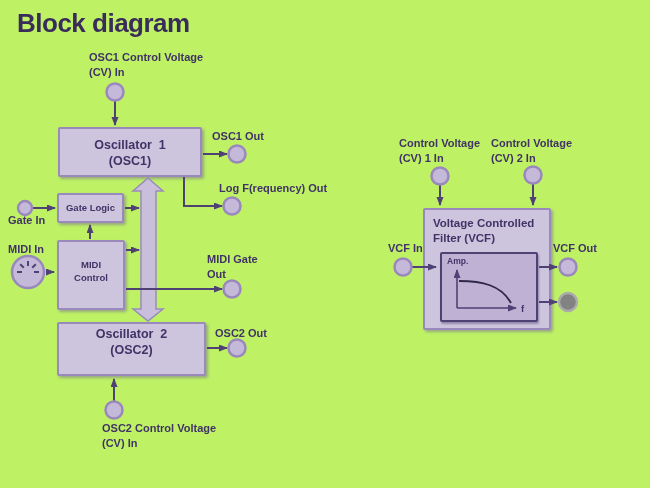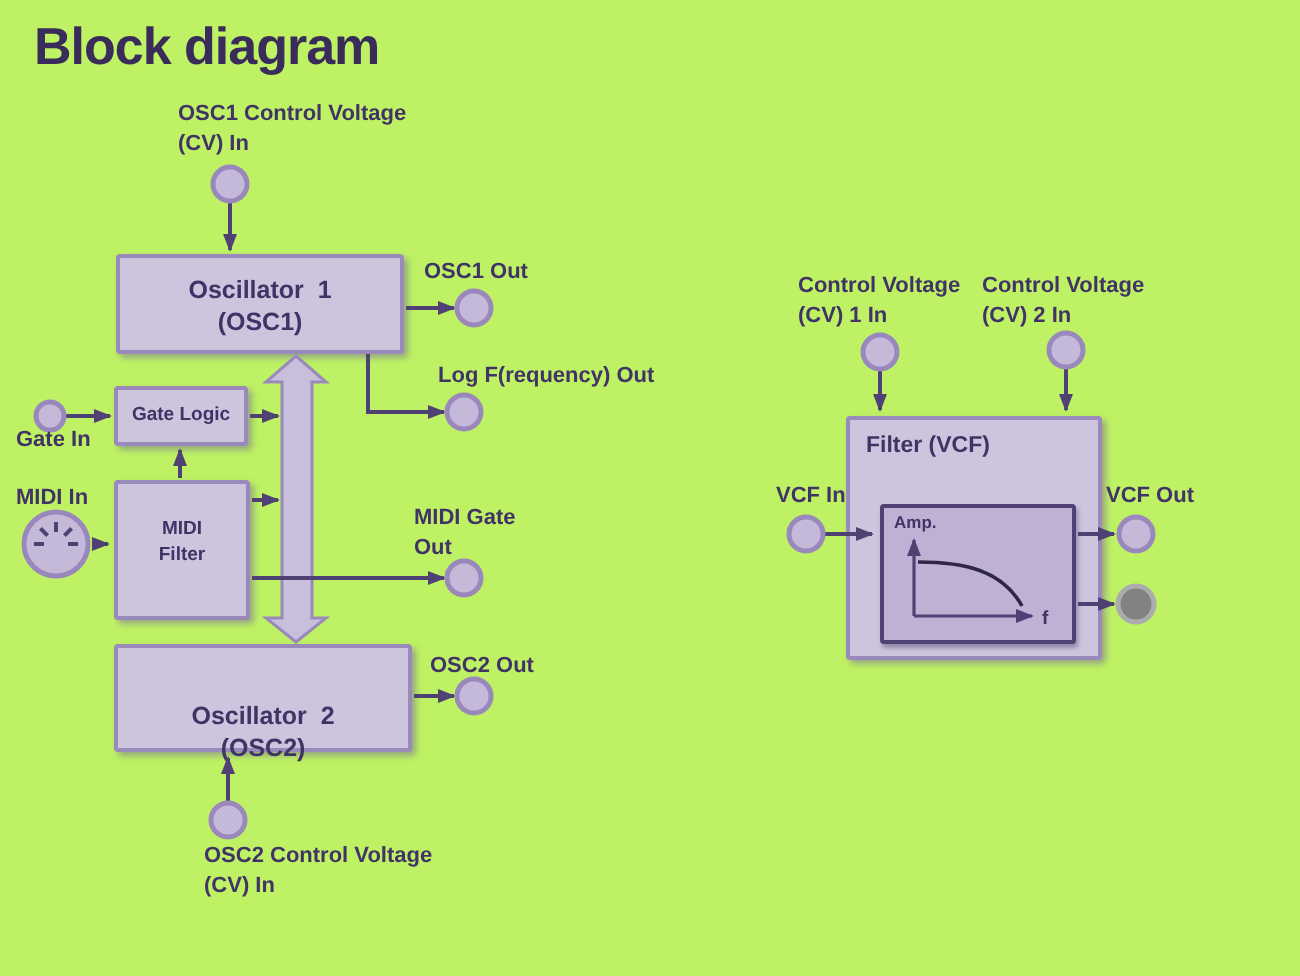--- a/index.html
+++ b/index.html
@@ -9,21 +9,21 @@
          letter-spacing:-0.5px;color:#3A2C5A;}
   .lbl{position:absolute;font-weight:bold;font-size:11px;line-height:15px;
        color:#413366;white-space:nowrap;}
   .box{position:absolute;background:#CDC4DE;border:2px solid #9A8ABC;border-radius:2px;
        box-shadow:2px 2px 3px rgba(120,110,150,.55);color:#413366;font-weight:bold;
        text-align:center;box-sizing:border-box;}
   .box div{white-space:pre;}
   #osc1-box{left:58px;top:127px;width:144px;height:50px;font-size:12.5px;padding-top:8px;line-height:16px;}
   #gate-logic-box{left:57px;top:193px;width:67px;height:30px;font-size:9.5px;line-height:26px;}
   #midi-decoder-box{left:57px;top:240px;width:68px;height:70px;font-size:9.5px;line-height:13px;padding-top:16px;}
-  #osc2-box{left:57px;top:322px;width:149px;height:54px;font-size:12.5px;padding-top:26px;line-height:16px;}
+  #osc2-box{left:57px;top:322px;width:149px;height:54px;font-size:12.5px;padding-top:2px;line-height:16px;}
   #vcf-outer-box{left:423px;top:208px;width:128px;height:122px;text-align:left;
                  font-size:11.5px;line-height:15px;padding:6px 0 0 8px;}
   #vcf-inner-box{left:440px;top:252px;width:98px;height:70px;background:#BFB1D3;
                  border:2px solid #4F4173;box-shadow:1px 2px 2px rgba(90,80,120,.5);}
   svg.overlay{position:absolute;left:0;top:0;pointer-events:none;}
   .logo{position:absolute;left:417px;top:452px;font-size:26px;font-weight:bold;
         letter-spacing:-1px;white-space:nowrap;}
   .logo .blue{color:#3E7EA8;}
   .logo .brown{color:#7C4B33;}
   .logo-underline{position:absolute;left:55px;top:27px;width:52px;height:4px;background:#64BE28;}
@@ -37,27 +37,28 @@
 
   <div class="box" id="osc1-box">
     <div>Oscillator  1</div>
     <div>(OSC1)</div>
   </div>
   <div class="box" id="gate-logic-box">
     <div>Gate Logic</div>
   </div>
   <div class="box" id="midi-decoder-box">
     <div>MIDI</div>
-    <div>Filter</div>
+    <div>Control</div>
   </div>
   <div class="box" id="osc2-box">
     <div>Oscillator  2</div>
     <div>(OSC2)</div>
   </div>
   <div class="box" id="vcf-outer-box">
+    <div>Voltage Controlled</div>
     <div>Filter (VCF)</div>
   </div>
   <div class="box" id="vcf-inner-box"></div>
 
   <svg class="overlay" width="650" height="488" viewBox="0 0 650 488">
     <defs>
       <marker id="ah" markerWidth="10" markerHeight="8" refX="8" refY="3.5" orient="auto" markerUnits="userSpaceOnUse">
         <path d="M0,0 L9,3.5 L0,7 Z" fill="#4F4173"></path>
       </marker>
     </defs>

